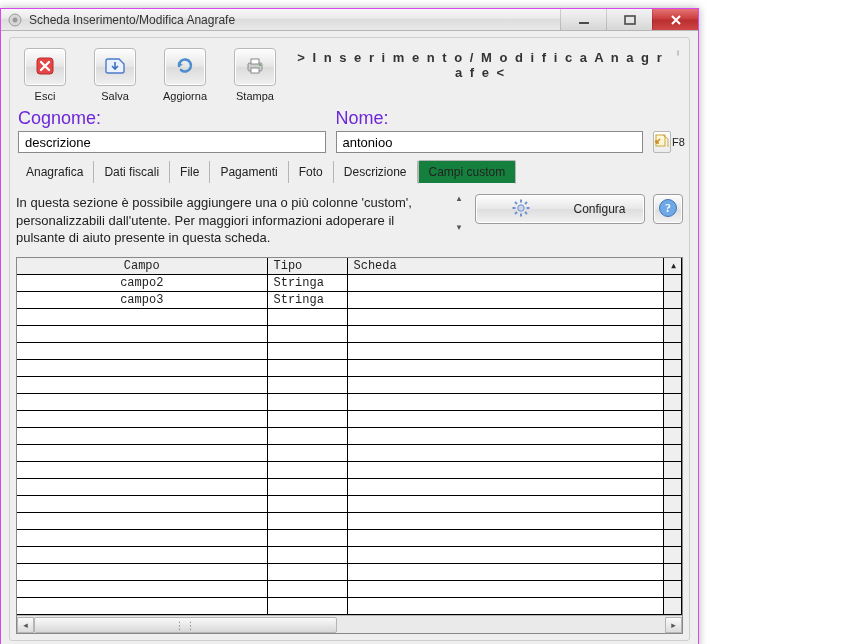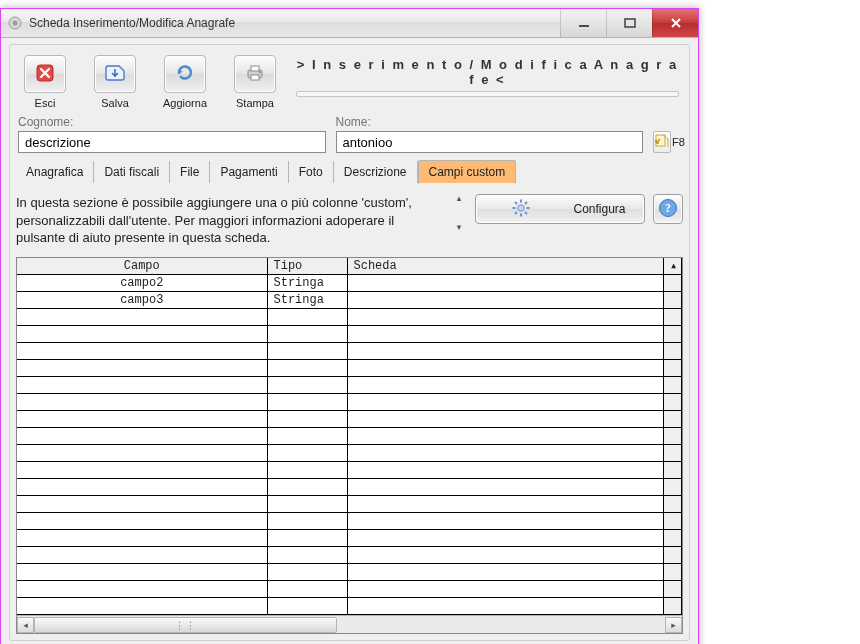--- a/index.html
+++ b/index.html
@@ -29,39 +29,39 @@
   
   .toolbar-row { display:flex; align-items:flex-start; gap:8px; }
   .toolbar { display:flex; gap:16px; padding:4px 2px 2px 2px; }
   .tbitem { display:flex; flex-direction:column; align-items:center; gap:4px; width:54px; }
   .tbbtn { width:42px; height:38px; border:1px solid #b8b8b8; border-radius:4px;
     background:linear-gradient(to bottom,#fefefe,#e6e6e6 48%,#dcdcdc 52%,#f0f0f0);
     display:flex; align-items:center; justify-content:center; box-shadow:inset 0 0 0 1px #fff; }
   .tbbtn svg { width:24px; height:22px; }
   .tblabel { font-size:11px; color:#222; }
 
-  .header-title-block { flex:1; display:flex; flex-direction:column; gap:4px; margin-top:6px; }
+  .header-title-block { flex:1; display:flex; flex-direction:row; gap:4px; margin-top:6px; }
   .header-title { text-align:center; font-weight:bold; letter-spacing:2px; font-size:13px; color:#333; }
   .header-underline { height:6px; border:1px solid #c5c5c5; background:#f6f6f6; margin:0 4px 0 4px; border-radius:2px; }
 
   
   .form-row { display:flex; gap:10px; padding:4px 2px 2px 2px; align-items:flex-end; }
   .form-col { flex:1; display:flex; flex-direction:column; gap:2px; }
-  .form-label { font-size:12px; color:#737373; }
+  .form-label { font-size:18px; color:#6d28d9; }
   .text-input { height:22px; border:1px solid #8a8a8a; background:#fff; padding:2px 6px; font-size:13px; width:100%; }
   .f8-block { width:28px; display:flex; flex-direction:row; align-items:center; gap:1px; }
   .f8-btn { width:24px; height:22px; border:1px solid #b8b8b8; border-radius:2px; background:linear-gradient(#fefefe,#ececec); display:flex; align-items:center; justify-content:center; }
   .f8-btn svg { width:16px; height:16px; }
   .f8-label { font-size:11px; }
 
   
   .tabs { display:flex; align-items:flex-end; border-bottom:1px solid transparent; padding-top:4px; }
   .tab { padding:4px 10px; font-size:12px; color:#222; border-right:1px solid #b5b5b5; cursor:default; }
   .tab:last-child { border-right:1px solid #b5b5b5; }
-  .tab.active { background:#fdba74; border:1px solid #b5b5b5; border-bottom-color:#efefef; border-radius:2px 2px 0 0; position:relative; top:1px; }
+  .tab.active { background:#15803d; border:1px solid #b5b5b5; border-bottom-color:#efefef; border-radius:2px 2px 0 0; position:relative; top:1px; }
 
   
   .section-row { display:flex; align-items:flex-start; gap:8px; margin-top:10px; }
   .section-text { flex:1; font-size:13px; color:#222; line-height:1.35; padding-right:4px; }
   .spinner { width:16px; display:flex; flex-direction:column; align-items:center; justify-content:space-between; height:38px; }
   .spinner span { font-size:9px; color:#555; line-height:9px; }
   .config-btn { width:170px; height:30px; border:1px solid #9c9c9c; border-radius:4px;
     background:linear-gradient(to bottom,#fdfdfd,#e8e8e8 48%,#dedede 52%,#f2f2f2);
     display:flex; align-items:center; gap:10px; padding:0 10px; box-shadow:inset 0 0 0 1px #fff; }
   .config-btn svg { width:20px; height:20px; }

